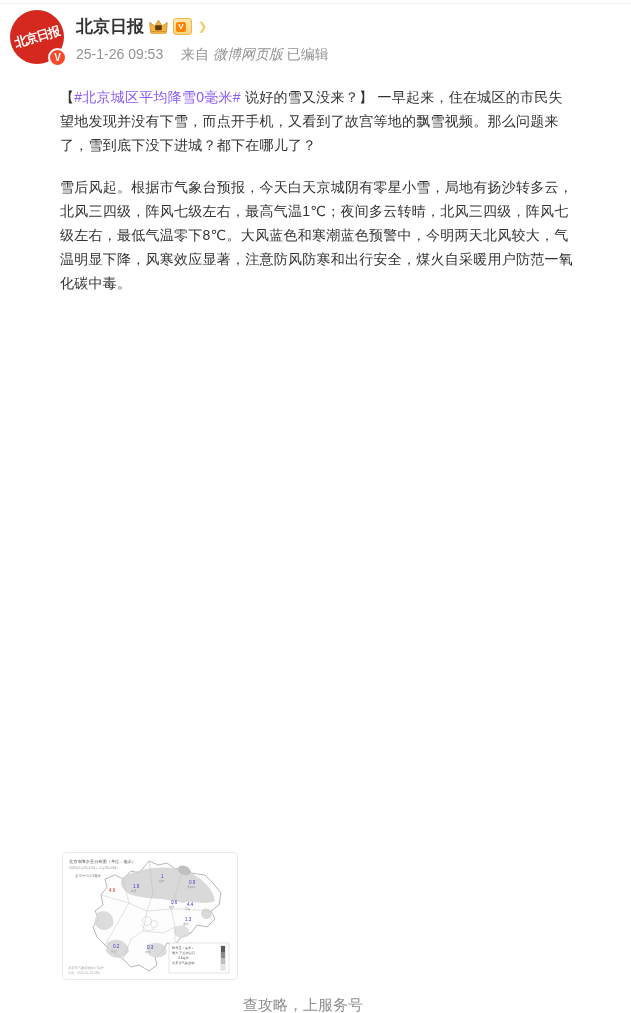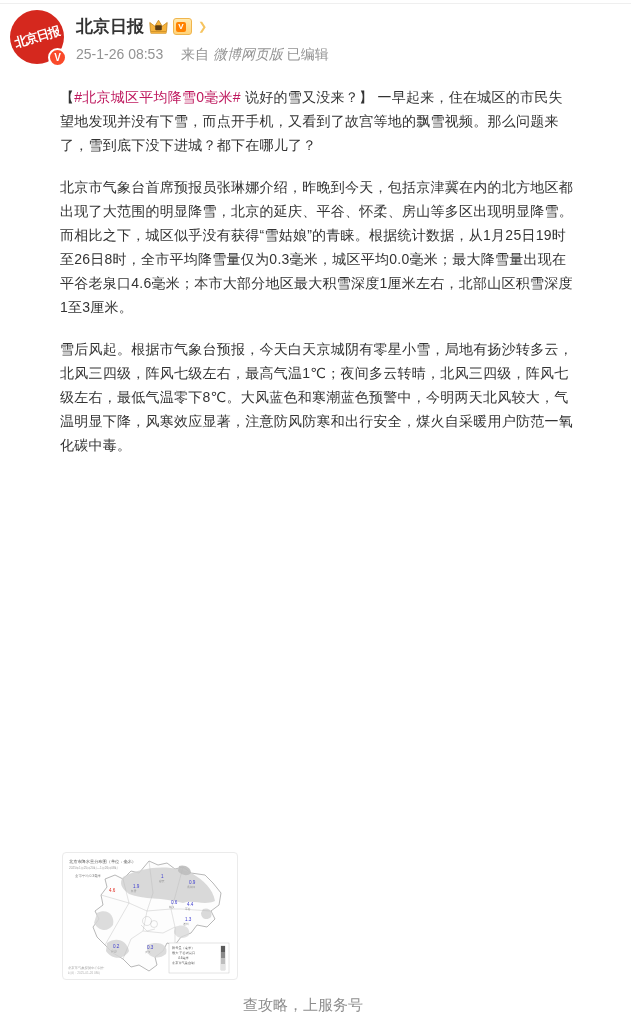--- a/index.html
+++ b/index.html
@@ -27,21 +27,21 @@
   .vip-tail{color:#f6c45f;font-weight:700;font-size:11px;margin-left:1px;}
   .vip-tail::after{content:"❯";}
   .time-row{margin-top:8px;font-size:14px;color:#939393;}
   .time-row .t{margin-right:14px;cursor:pointer;}
   .time-row .src{cursor:pointer;font-style:italic;}
 
   
   .post{position:absolute;top:85px;left:60px;width:513px;font-size:14px;line-height:24px;
         color:#333;letter-spacing:0.25px;}
   .para{margin:0 0 18px 0;}
-  .wb-link{color:#be185d;cursor:pointer;}
+  .wb-link{color:#8b5cf6;cursor:pointer;}
 
   
   .map-card{position:absolute;top:852px;left:62px;width:174px;height:126px;border:1px solid #ebebeb;
         border-radius:4px;overflow:hidden;background:#fff;cursor:pointer;}
   .map-card svg{display:block;}
 
   
   .clipped-text{position:absolute;top:996px;left:243px;font-size:15px;color:#8d8d8d;white-space:nowrap;cursor:pointer;}
 </style>
 </head>
@@ -64,31 +64,30 @@
             <rect x="6.2" y="6.2" width="6.6" height="5" rx="1" fill="#5a3c15"></rect>
             <rect x="1.6" y="12.6" width="15.8" height="2" rx="1" fill="#f7b33c" stroke="#c3861f" stroke-width="0.5"></rect>
           </svg>
         </span>
         <span class="viplvl">
           <span class="sq">V</span>
         </span>
         <span class="vip-tail"></span>
       </div>
       <div class="time-row">
-        <span class="t">25-1-26 08:53</span>
+        <span class="t">25-1-26 09:53</span>
         <span>来自</span>
         <span class="src">微博网页版</span>
         <span>已编辑</span>
       </div>
     </div>
   </div>
 
   <div class="post">
       <p class="para"><span>【</span><span class="wb-link">#北京城区平均降雪0毫米#</span><span> 说好的雪又没来？】 一早起来，住在城区的市民失望地发现并没有下雪，而点开手机，又看到了故宫等地的飘雪视频。那么问题来了，雪到底下没下进城？都下在哪儿了？</span></p>
-      <p class="para"><span>北京市气象台首席预报员张琳娜介绍，昨晚到今天，包括京津冀在内的北方地区都出现了大范围的明显降雪，北京的延庆、平谷、怀柔、房山等多区出现明显降雪。而相比之下，城区似乎没有获得“雪姑娘”的青睐。根据统计数据，从1月25日19时至26日8时，全市平均降雪量仅为0.3毫米，城区平均0.0毫米；最大降雪量出现在平谷老泉口4.6毫米；本市大部分地区最大积雪深度1厘米左右，北部山区积雪深度1至3厘米。</span></p>
       <p class="para"><span>雪后风起。根据市气象台预报，今天白天京城阴有零星小雪，局地有扬沙转多云，北风三四级，阵风七级左右，最高气温1℃；夜间多云转晴，北风三四级，阵风七级左右，最低气温零下8℃。大风蓝色和寒潮蓝色预警中，今明两天北风较大，气温明显下降，风寒效应显著，注意防风防寒和出行安全，煤火自采暖用户防范一氧化碳中毒。</span></p>
     </div>
 
   <div class="map-card">
     <svg width="174" height="126" viewBox="0 0 174 126">
 
       <path d="M86,8 L95,12 L104,10 L112,16 L120,14 L128,20 L142,22 L150,30 L158,40 L156,52 L148,58 L152,66 L144,74 L134,72 L128,80 L118,84 L112,92 L104,90 L100,98 L92,104 L94,112 L86,118 L76,112 L68,114 L60,106 L50,100 L42,92 L34,84 L30,74 L36,66 L32,58 L40,52 L38,42 L44,34 L42,26 L52,22 L60,26 L68,18 L76,20 Z" fill="#fdfdfd" stroke="#9a9a9a" stroke-width="0.7"></path>
 
       <path d="M60,24 C80,13 110,11 130,21 C140,27 150,36 152,48 C140,53 130,46 120,50 C100,44 80,47 66,41 C58,35 56,30 60,24 Z" fill="#d2d2d2" opacity="0.85"></path>
       <path d="M116,13 C122,11 128,15 128,20 C124,24 118,22 115,18 Z" fill="#bdbdbd" opacity="0.9"></path>

